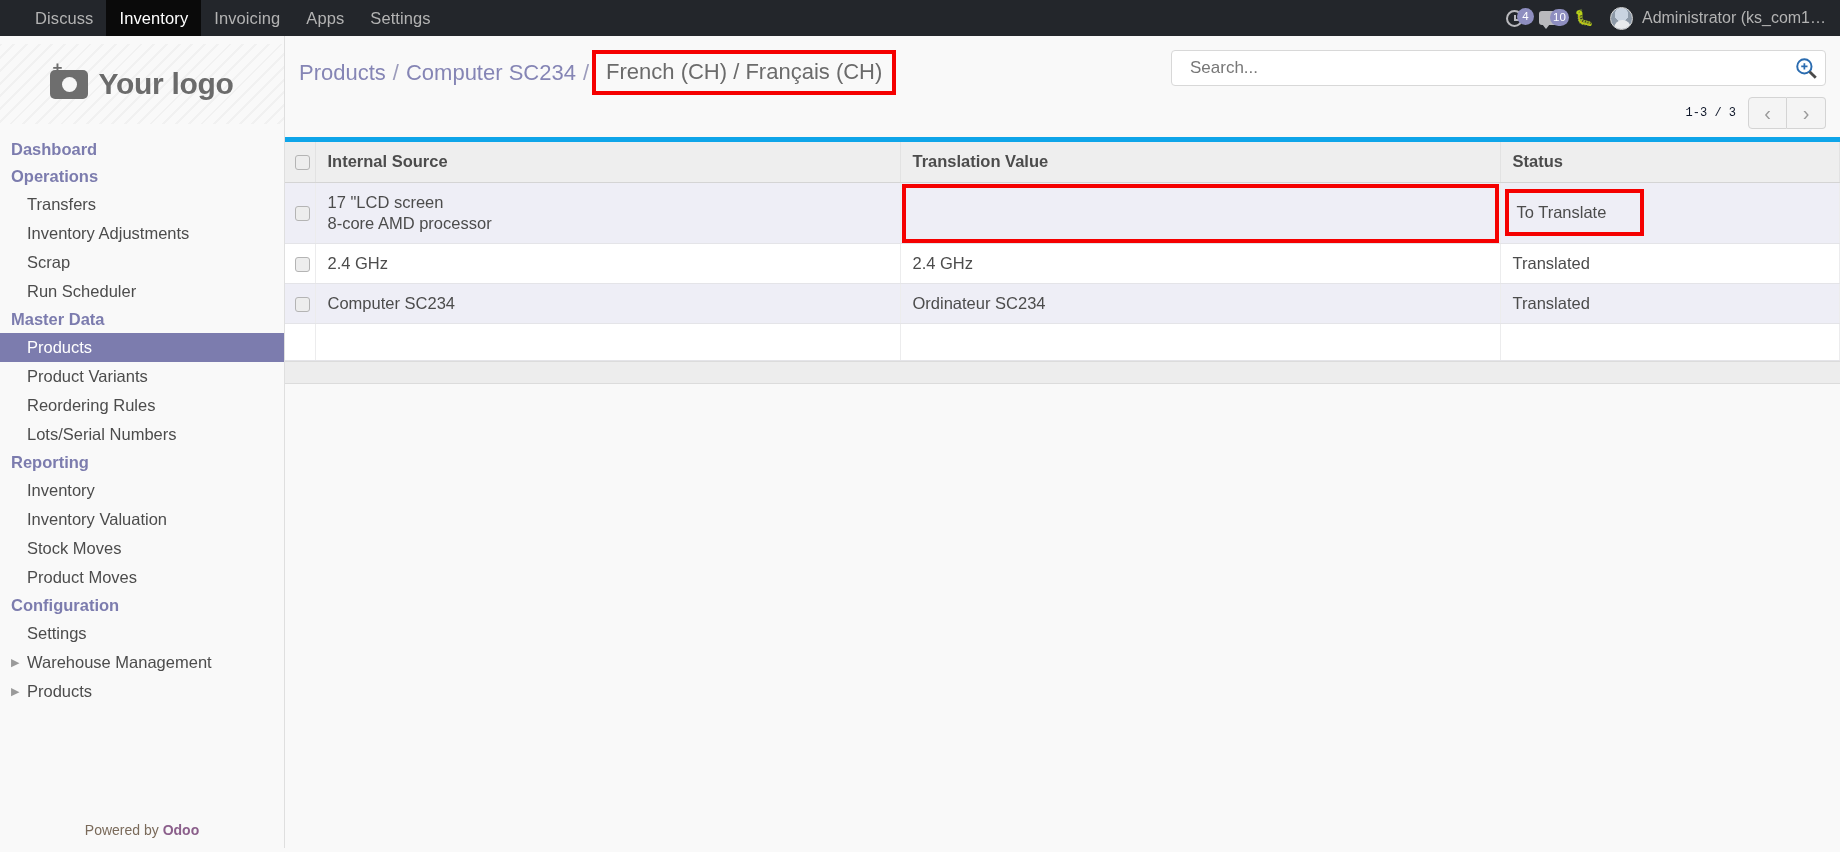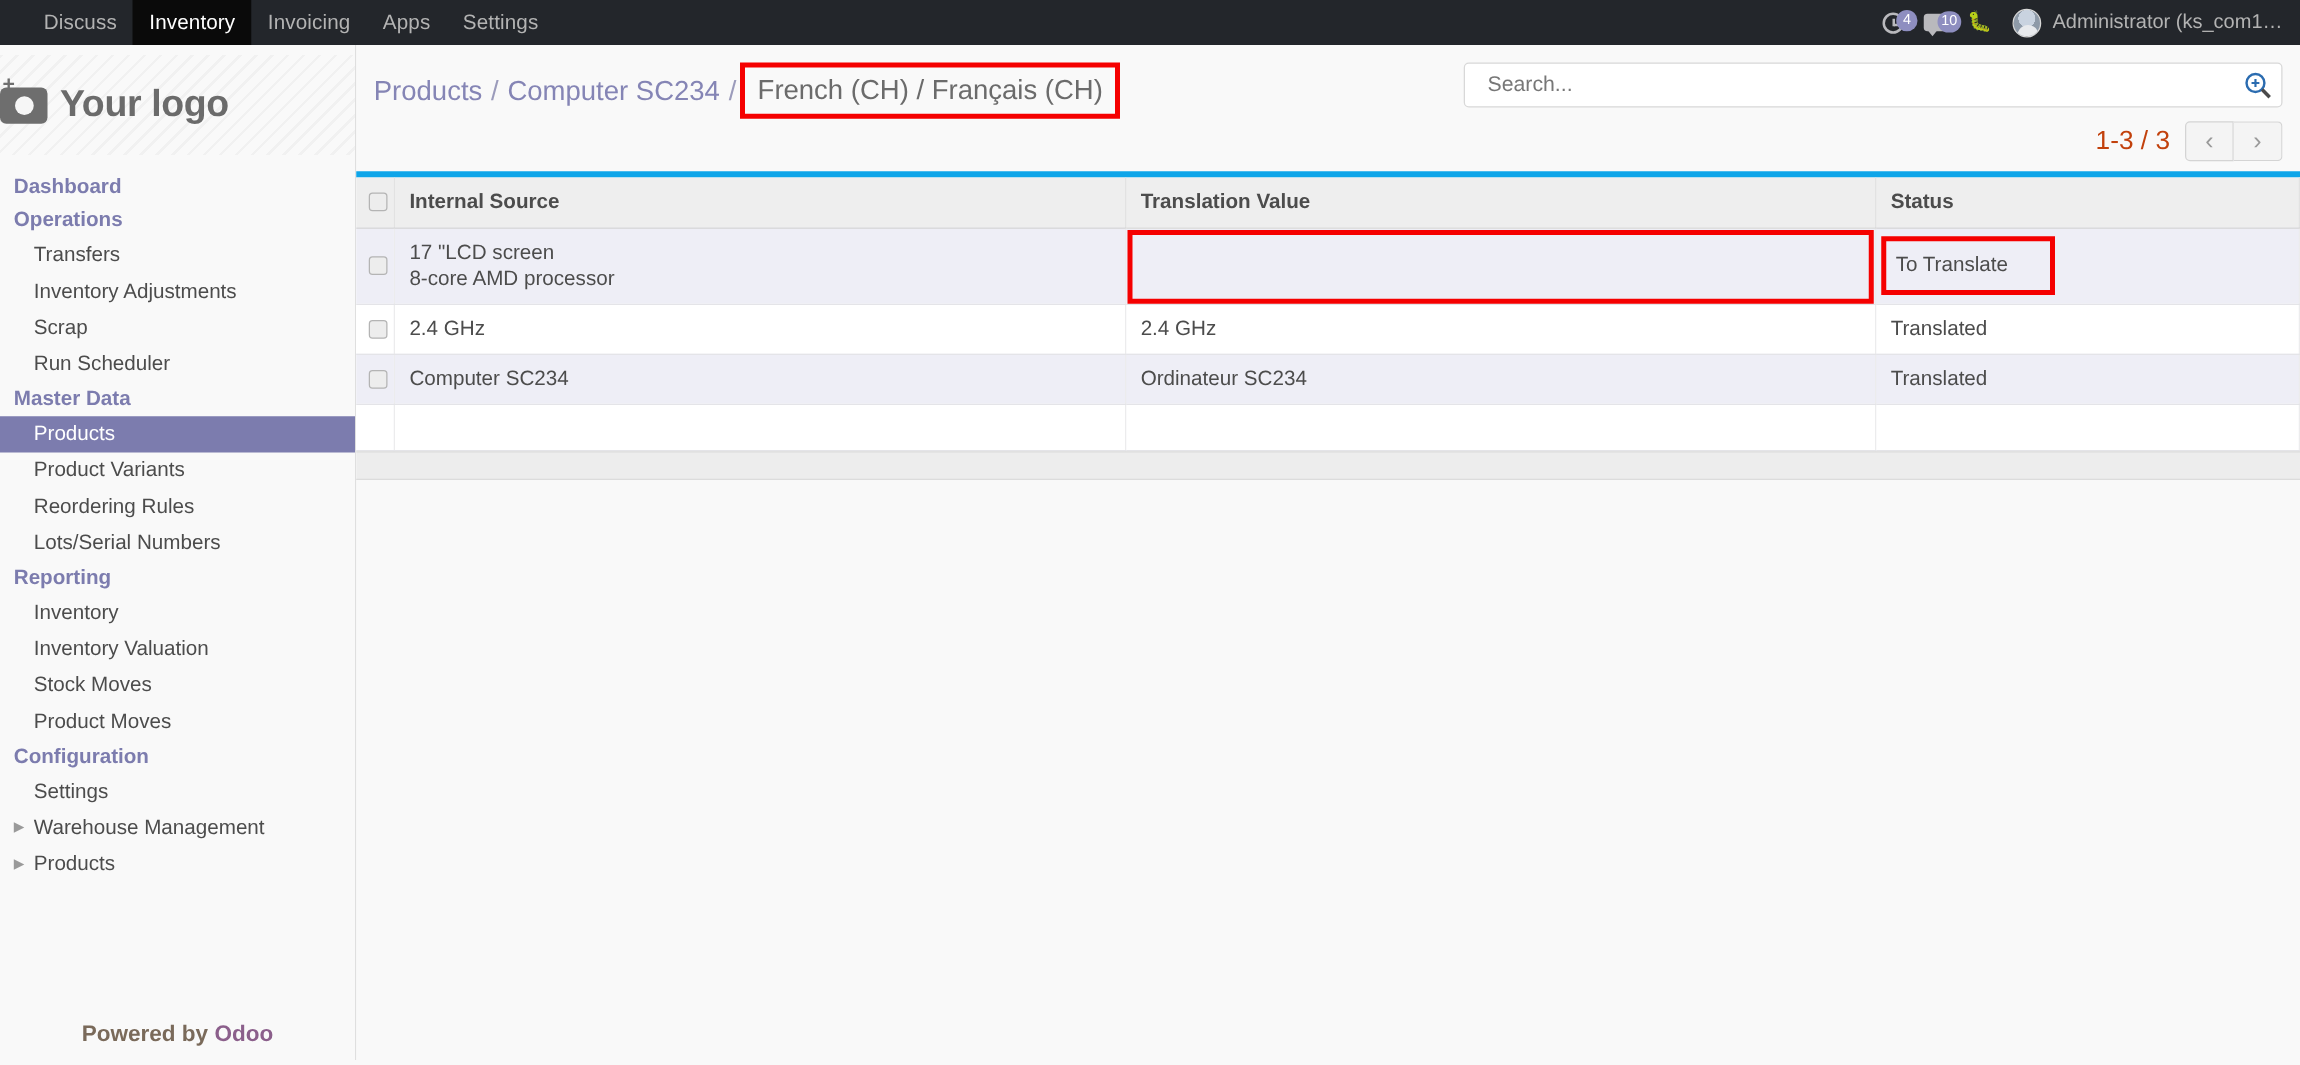--- a/index.html
+++ b/index.html
@@ -87,21 +87,21 @@
   
   .sidebar {
     width: 285px; flex: none;
     background: #f9f9f9;
     border-right: 1px solid #dfdfdf;
     position: relative;
     display: flex; flex-direction: column;
   }
   .logo-box {
     height: 80px; margin: 8px 0 10px 0;
-    display: flex; align-items: center; justify-content: flex-start;
+    display: flex; align-items: center; justify-content: center;
     background-image: repeating-linear-gradient(135deg,
         #f1f1f1 0 2px, #f9f9f9 2px 9px);
     cursor: pointer;
   }
   .logo-inner { display: flex; align-items: center; gap: 10px; }
   .cam {
     width: 38px; height: 29px; border-radius: 5px;
     background: #6e6e6e; position: relative;
   }
   .cam:before {
@@ -125,23 +125,22 @@
     padding: 5px 0 5px 27px; cursor: pointer;
     display: flex; align-items: center;
   }
   .menu-item.active { background: #7c7cae; color: #ffffff; }
   .menu-item.has-caret { padding-left: 11px; }
   .caret {
     display: inline-block; width: 16px; flex: none;
     color: #9a9a9a; font-size: 11px; line-height: 1;
   }
   .sidebar-footer {
-    text-align: center; font-size: 18px; color: #7a6a5a;
+    text-align: center; font-size: 14px; color: #7a6a5a;
     padding-bottom: 10px;
-    font-weight: bold;
   }
   .sidebar-footer b { color: #8b5f8b; }
 
   
   .content { flex: 1 1 auto; background: #f9f9f9; min-width: 0; position: relative; }
 
   .cp {
     display: flex; align-items: flex-start;
     padding: 14px 14px 0 14px;
     min-height: 56px;
@@ -174,21 +173,21 @@
     font-size: 17px; color: #4c4c4c;
     font-family: "Liberation Sans", sans-serif;
     background: transparent;
   }
   .searchbar input::placeholder { color: #777; }
   .mag { width: 26px; height: 26px; cursor: pointer; flex: none; }
   .pager-row {
     display: flex; align-items: center; gap: 12px;
     margin-top: 11px;
   }
-  .pager-count { font-size: 21px; color: #c2410c; }
+  .pager-count { font-size: 12px; color: #0f172a; font-family: Liberation Mono, monospace; }
   .pager-btns { display: flex; }
   .pg-btn {
     width: 39px; height: 32px;
     background: #f4f4f4; border: 1px solid #d4d4d4;
     display: flex; align-items: center; justify-content: center;
     color: #9a9a9a; font-size: 20px; cursor: pointer;
   }
   .pg-btn:first-child { border-radius: 4px 0 0 4px; }
   .pg-btn:last-child { border-radius: 0 4px 4px 0; border-left: 0; }
 

